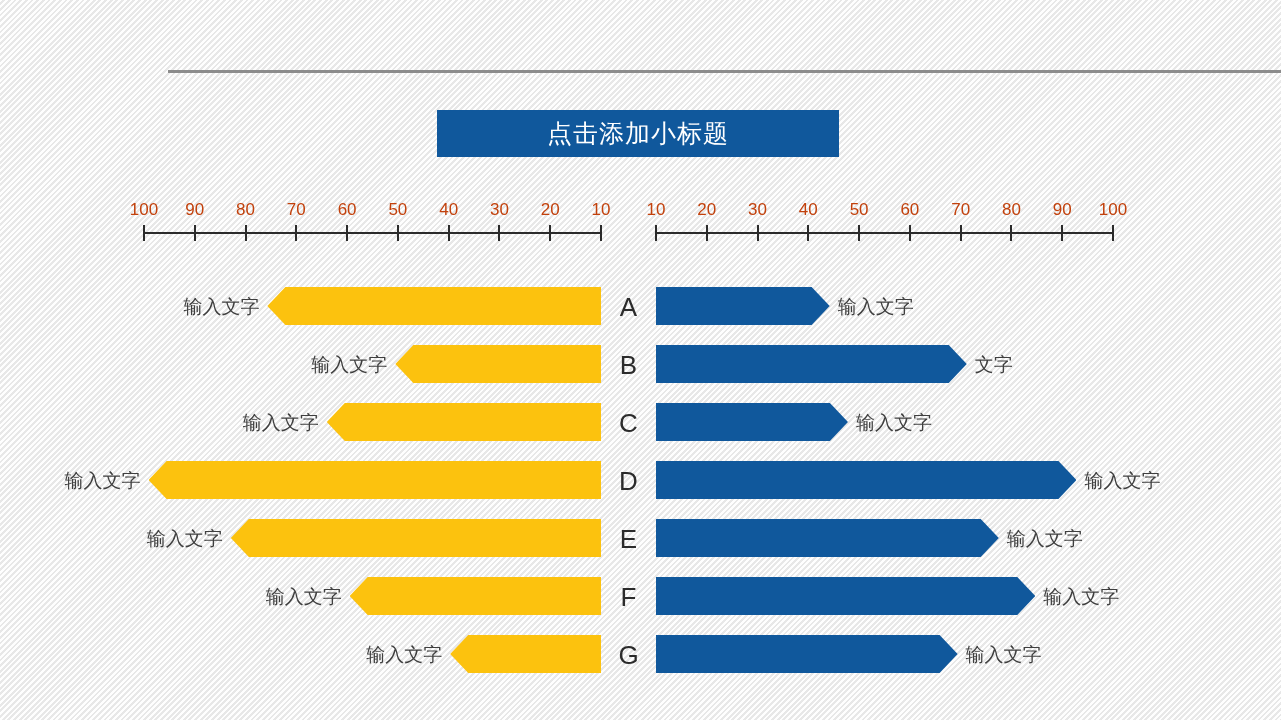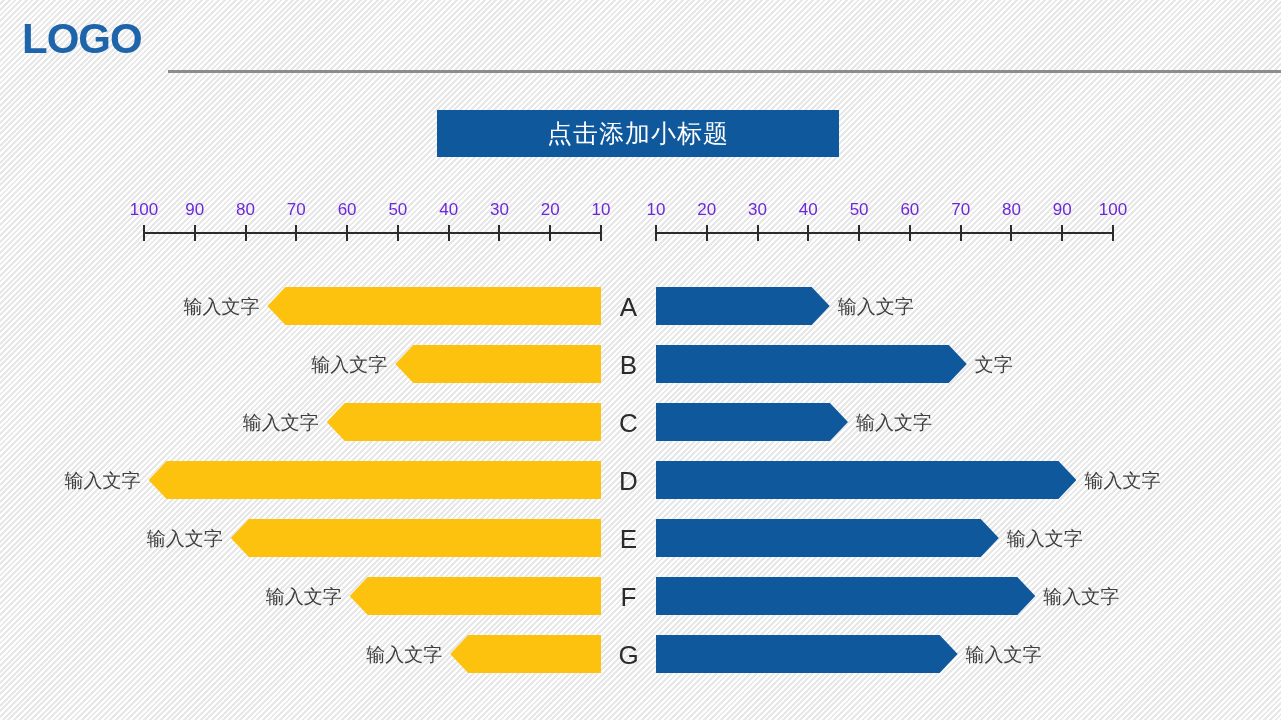--- a/index.html
+++ b/index.html
@@ -80,21 +80,21 @@
 
   .axis .labels {
     position: relative;
     height: 24px;
   }
   .axis .labels span {
     position: absolute;
     top: 0;
     transform: translateX(-50%);
     font-size: 17px;
-    color: #6d28d9;
+    color: #c2410c;
     font-family: "Liberation Sans", sans-serif;
     white-space: nowrap;
   }
   .axis .line {
     position: absolute;
     left: 0; top: 32px;
     width: 100%; height: 2px;
     background: #2b2b2b;
   }
   .axis .tick {
@@ -173,21 +173,20 @@
     font-size: 19px;
     color: #3f3f3f;
     font-family: "DejaVu Sans", sans-serif;
     white-space: nowrap;
   }
 </style>
 </head>
 <body>
 
 <div id="header">
-  <div id="logo">LOGO</div>
   <div id="header-rule"></div>
 </div>
 
 <div id="subtitle-banner">
   <span class="txt">点击添加小标题</span>
 </div>
 
 <div class="axis" id="axis-left">
   <div class="labels">
       <span style="left: 0px;">100</span>

